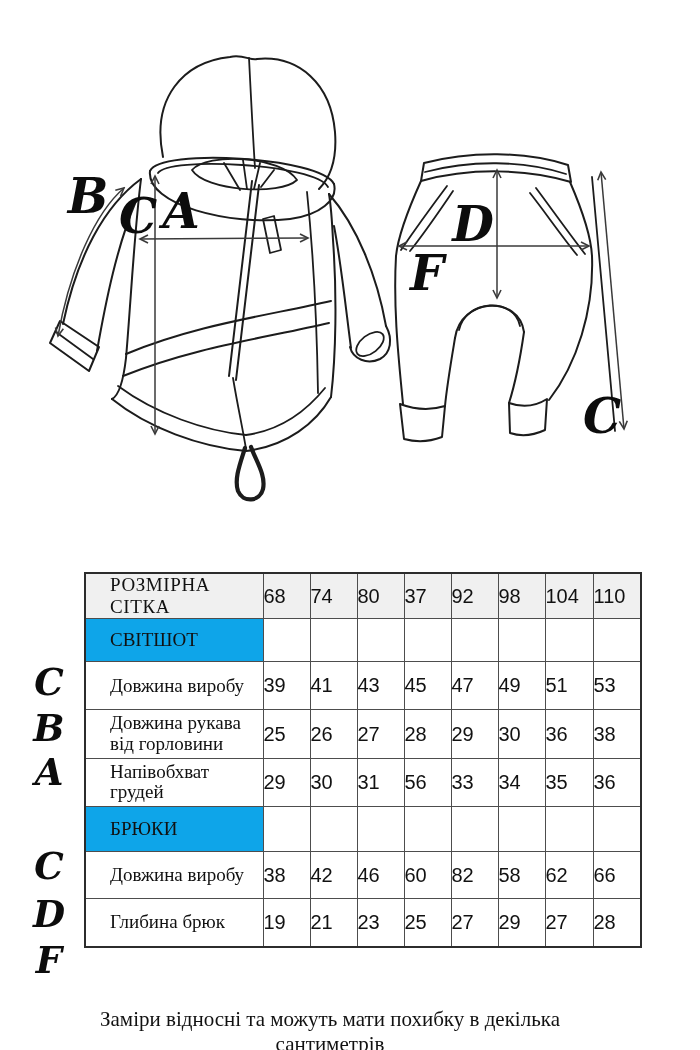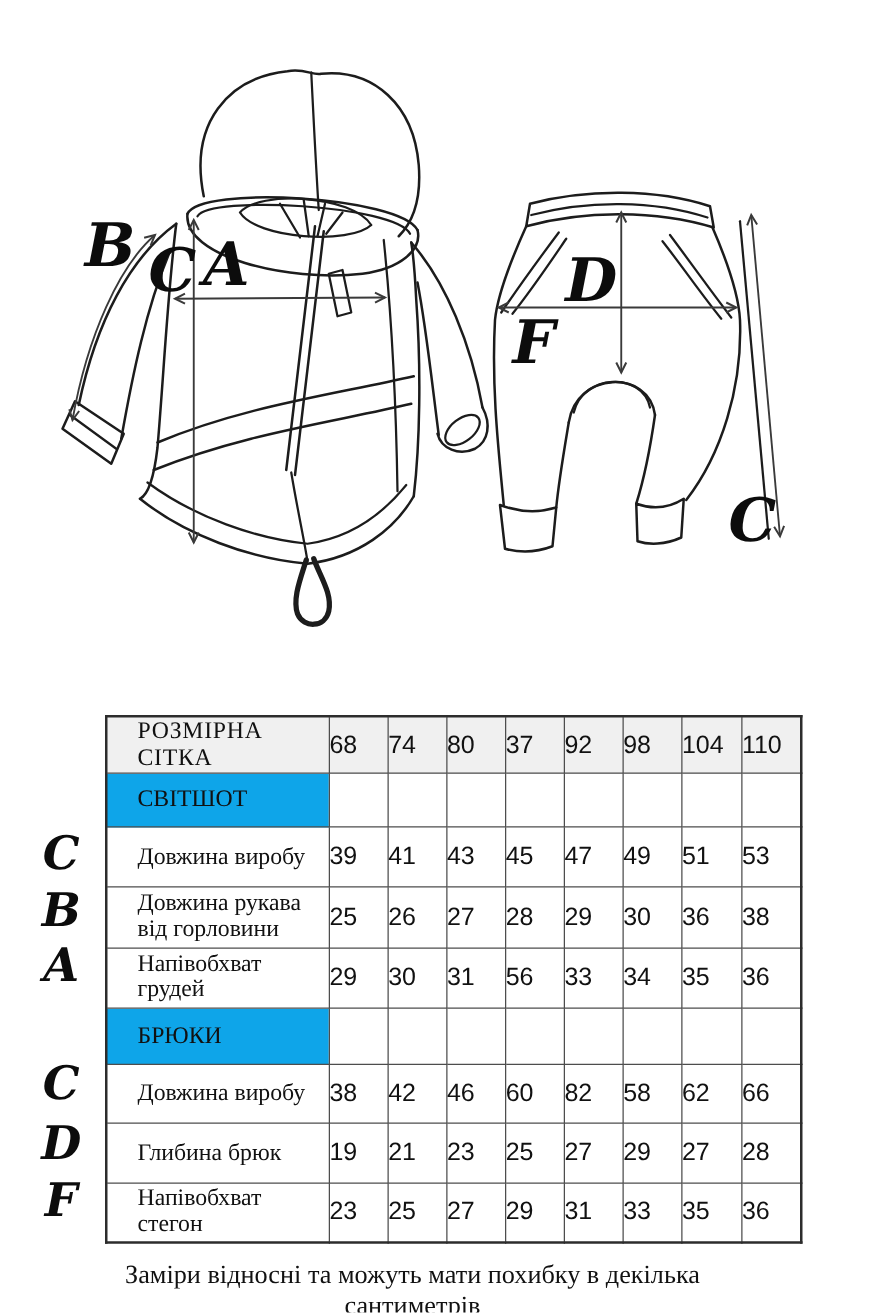--- a/index.html
+++ b/index.html
@@ -231,29 +231,18 @@
       <td class="lbl"><span class="wrap">Глибина брюк</span></td>
       <td class="num">19</td>
       <td class="num">21</td>
       <td class="num">23</td>
       <td class="num">25</td>
       <td class="num">27</td>
       <td class="num">29</td>
       <td class="num">27</td>
       <td class="num">28</td>
     </tr>
-    <tr style="height:47px">
-      <td class="lbl"><span class="wrap">Напівобхват стегон</span></td>
-      <td class="num">23</td>
-      <td class="num">25</td>
-      <td class="num">27</td>
-      <td class="num">29</td>
-      <td class="num">31</td>
-      <td class="num">33</td>
-      <td class="num">35</td>
-      <td class="num">36</td>
-    </tr>
   </tbody>
     </table>
 
   <div class="footer-note">Заміри відносні та можуть мати похибку в декілька сантиметрів</div>
 
 </div>
 
 </body></html>

